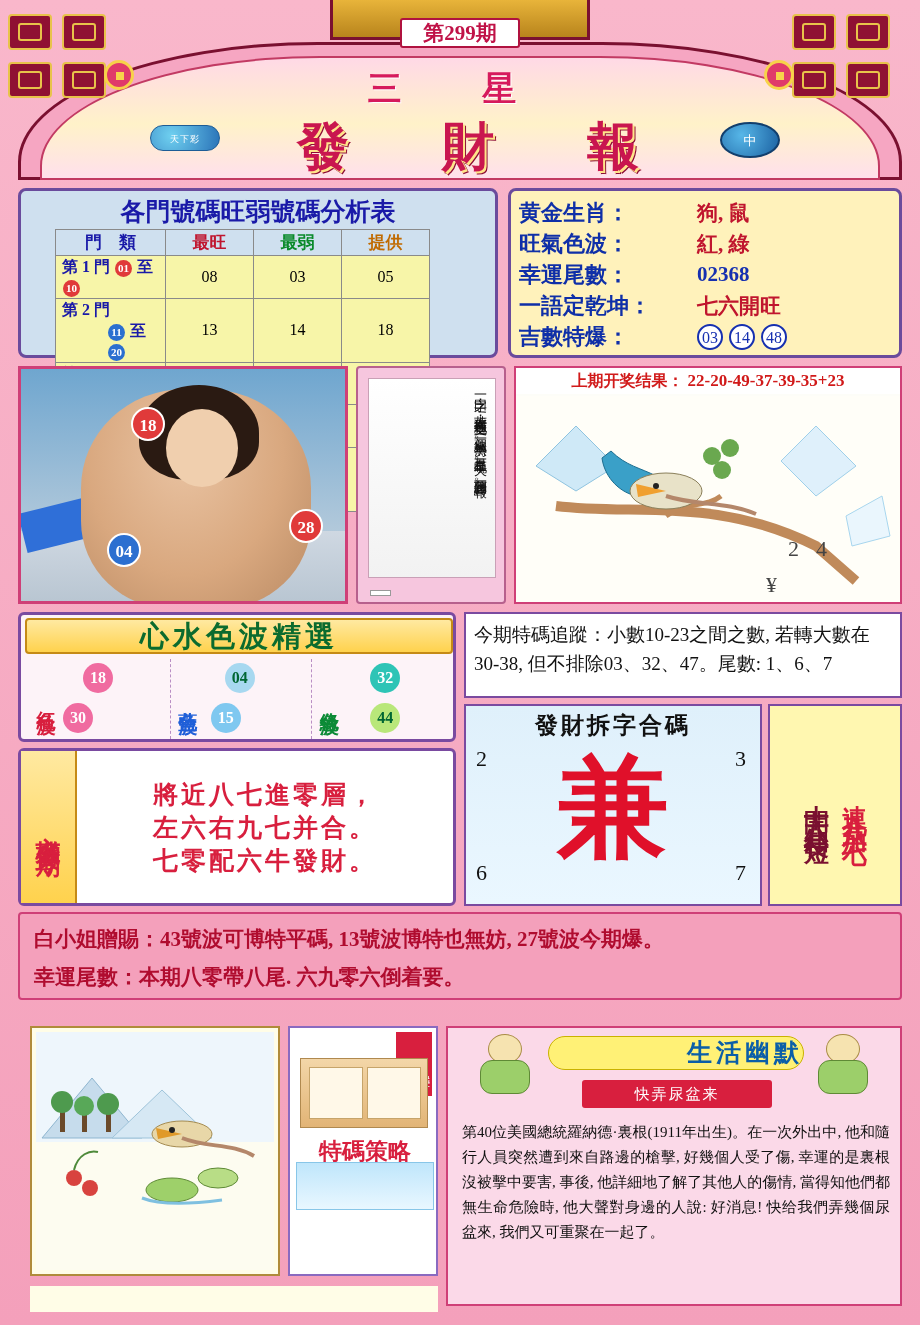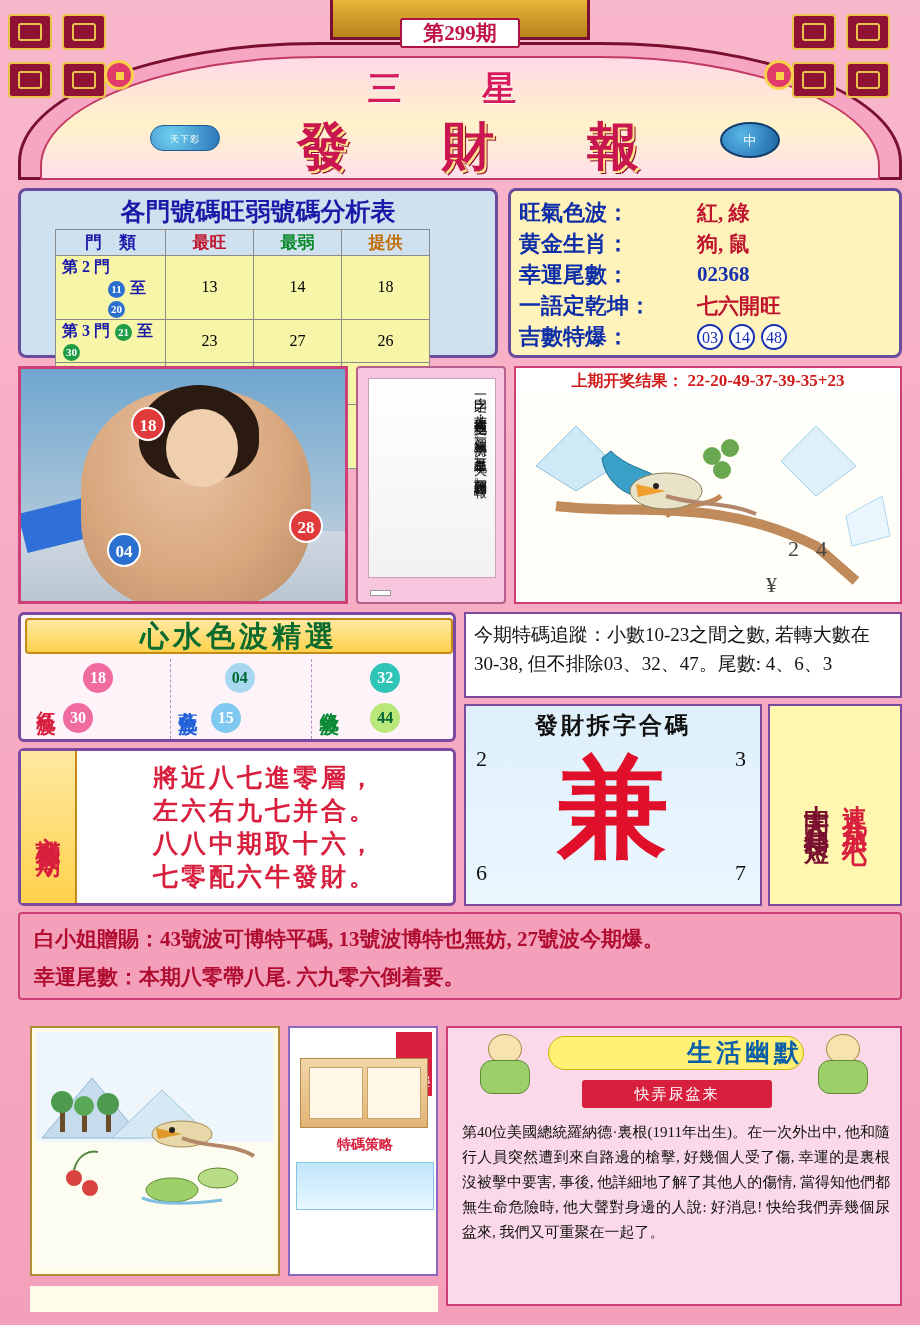--- a/index.html
+++ b/index.html
@@ -286,21 +286,21 @@
     background:#ffffff; border:2px solid #8a6ac0;
   }
   .book-img {
     position:absolute; left:10px; top:30px; width:128px; height:70px;
     background:linear-gradient(#f3d6a8,#e2b476); border:1px solid #b0894f;
   }
   .book-page{ position:absolute; left:8px; top:8px; width:54px; height:52px; background:#fff8e8; border:1px solid #c6a46a;}
   .book-page.r{ left:66px; }
   .strat-title {
     position:absolute; left:6px; top:108px; width:138px; text-align:center;
-    font-size:14px; font-weight:bold; color:#d81f3e;
+    font-size:23px; font-weight:bold; color:#d81f3e;
   }
   .strat-wave {
     position:absolute; left:6px; top:134px; width:138px; height:48px;
     background:linear-gradient(#bfe6fb,#e9f7ff); border:1px solid #88c6e8;
   }
   .seal {
     position:absolute; right:4px; top:4px; width:36px; height:64px;
     background:#d81f3e; color:#fff; font-size:12px; writing-mode:vertical-rl;
     text-orientation:upright; text-align:center; padding-top:4px;
   }
@@ -370,20 +370,26 @@
     <table class="mm">
       <thead>
         <tr>
           <th class="c1">門　類</th>
           <th class="c2">最旺</th>
           <th class="c3">最弱</th>
           <th class="c4">提供</th>
         </tr>
       </thead>
       <tbody id="mm-body">
+          <tr>
+            <td class="men">第 1 門 <span class="ball b-red">01</span> 至 <span class="ball b-red">10</span></td>
+            <td>08</td>
+            <td>03</td>
+            <td>05</td>
+          </tr>
           <tr>
             <td class="men">第 2 門 <span class="ball b-blue">11</span> 至 <span class="ball b-blue">20</span></td>
             <td>13</td>
             <td>14</td>
             <td>18</td>
           </tr>
           <tr>
             <td class="men">第 3 門 <span class="ball b-green">21</span> 至 <span class="ball b-green">30</span></td>
             <td>23</td>
             <td>27</td>
@@ -400,26 +406,26 @@
             <td>42</td>
             <td>45</td>
             <td>46</td>
           </tr>
         </tbody>
     </table>
   </div>
 
   <div class="panel-right-top">
     <div class="prt-row">
+      <div class="prt-label">黄金生肖：</div>
+      <div class="prt-val">狗, 鼠</div>
+    </div>
+    <div class="prt-row">
       <div class="prt-label">旺氣色波：</div>
       <div class="prt-val">紅, 綠</div>
-    </div>
-    <div class="prt-row">
-      <div class="prt-label">黄金生肖：</div>
-      <div class="prt-val">狗, 鼠</div>
     </div>
     <div class="prt-row">
       <div class="prt-label">幸運尾數：</div>
       <div class="prt-val blue">02368</div>
     </div>
     <div class="prt-row">
       <div class="prt-label">一語定乾坤：</div>
       <div class="prt-val">七六開旺</div>
     </div>
     <div class="prt-row">
@@ -497,26 +503,25 @@
     </div>
   </div>
 
   <div class="xj-box">
     <div class="xj-side">
       <span>玄機賀今期</span>
     </div>
     <div class="xj-poem">
       <div>將近八七進零層，</div>
       <div>左六右九七并合。</div>
-      <div>八八中期取十六，</div>
       <div>七零配六牛發財。</div>
     </div>
   </div>
 
-  <div class="track-box">今期特碼追蹤：小數10-23之間之數, 若轉大數在30-38, 但不排除03、32、47。尾數: 4、6、3</div>
+  <div class="track-box">今期特碼追蹤：小數10-23之間之數, 若轉大數在30-38, 但不排除03、32、47。尾數: 1、6、7</div>
 
   <div class="chai-box">
     <div class="chai-title">發財拆字合碼</div>
     <div class="chai-n" style="left:10px;  top:40px;">2</div>
     <div class="chai-n" style="right:14px; top:40px;">3</div>
     <div class="chai-n" style="left:10px;  bottom:18px;">6</div>
     <div class="chai-n" style="right:14px; bottom:18px;">7</div>
     <div class="chai-char">兼</div>
   </div>
 

